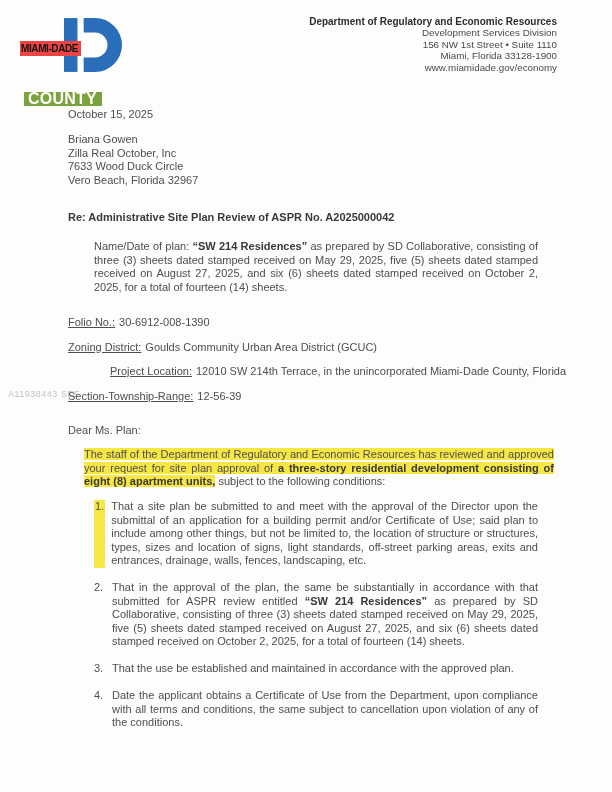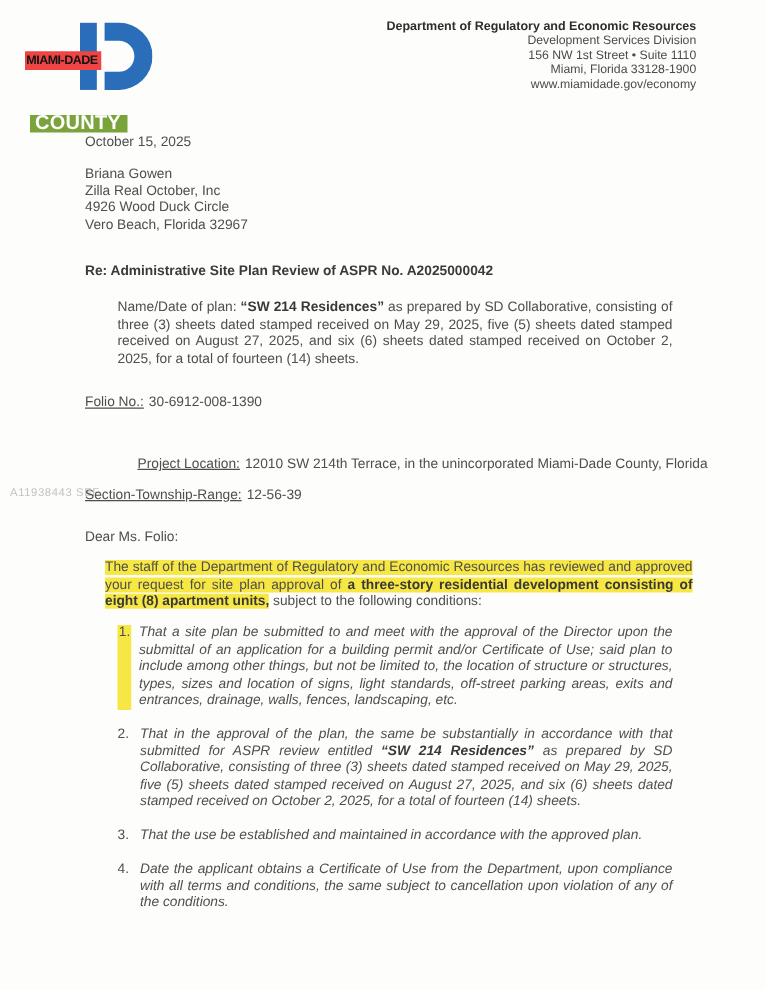--- a/index.html
+++ b/index.html
@@ -55,21 +55,21 @@
   .info-value { margin-left: 4px; }
   .greeting-line { top: 424px; }
   .approval-para { top: 448px; width: 470px; text-align: justify; margin: 0; padding-left: 16px; }
   .hl { background: var(--highlight-yellow, #f7e744); }
   b, strong { font-weight: bold; color: #383838; }
   
   .conditions { top: 500px; left: 94px; width: 444px; }
   .cond { display: flex; margin-bottom: 13.5px; }
   .cond-num { flex: none; width: 18px; }
   .cond-num.hl-num { background: var(--highlight-yellow, #f7e744); width: auto; margin-right: 6px; padding: 0 1px; }
-  .cond-text { flex: 1; margin: 0; text-align: justify; font-style: italic; }
+  .cond-text { flex: 1; margin: 0; text-align: justify; }
 </style>
 </head>
 <body>
 
 <div class="page">
 
   <div class="logo">
     <svg class="logo-d" viewBox="0 0 56 52" aria-hidden="true">
       <rect x="0" y="0" width="13" height="52" fill="var(--brand-blue, #2a6db8)"></rect>
       <path d="M19 0 H30 A26 26 0 0 1 30 52 H19 Z M19 14 H30 A12 12 0 0 1 30 38 H19 Z" fill="var(--brand-blue, #2a6db8)" fill-rule="evenodd"></path>
@@ -86,33 +86,34 @@
     <div>www.miamidade.gov/economy</div>
   </div>
 
   <div class="watermark">A11938443 SEF</div>
 
   <div class="abs date-line">October 15, 2025</div>
 
   <div class="abs recipient">
     <div>Briana Gowen</div>
     <div>Zilla Real October, Inc</div>
-    <div>4926 Wood Duck Circle</div>
+    <div>7633 Wood Duck Circle</div>
     <div>Vero Beach, Florida 32967</div>
   </div>
 
   <div class="abs subject-line">Re: Administrative Site Plan Review of ASPR No. A2025000042</div>
 
   <p class="abs plan-para"><span>Name/Date of plan: </span><strong>“SW 214 Residences”</strong><span> as prepared by SD Collaborative, consisting of three (3) sheets dated stamped received on May 29, 2025, five (5) sheets dated stamped received on August 27, 2025, and six (6) sheets dated stamped received on October 2, 2025, for a total of fourteen (14) sheets.</span></p>
 
   <div class="abs info-line-0"><span class="info-label">Folio No.:</span><span class="info-value">30-6912-008-1390</span></div>
+  <div class="abs info-line-1"><span class="info-label">Zoning District:</span><span class="info-value">Goulds Community Urban Area District (GCUC)</span></div>
   <div class="abs info-line-2"><span class="info-label">Project Location:</span><span class="info-value">12010 SW 214th Terrace, in the unincorporated Miami-Dade County, Florida</span></div>
   <div class="abs info-line-3"><span class="info-label">Section-Township-Range:</span><span class="info-value">12-56-39</span></div>
 
-  <div class="abs greeting-line">Dear Ms. Folio:</div>
+  <div class="abs greeting-line">Dear Ms. Plan:</div>
 
   <p class="abs approval-para"><span class="hl"><span>The staff of the Department of Regulatory and Economic Resources has reviewed and approved your request for site plan approval of </span><strong>a three-story residential development consisting of eight (8) apartment units,</strong></span><span> subject to the following conditions:</span></p>
 
   <div class="abs conditions">
 
     <div class="cond">
       <span class="cond-num hl-num">1.</span>
       <p class="cond-text">That a site plan be submitted to and meet with the approval of the Director upon the submittal of an application for a building permit and/or Certificate of Use; said plan to include among other things, but not be limited to, the location of structure or structures, types, sizes and location of signs, light standards, off-street parking areas, exits and entrances, drainage, walls, fences, landscaping, etc.</p>
     </div>
 

